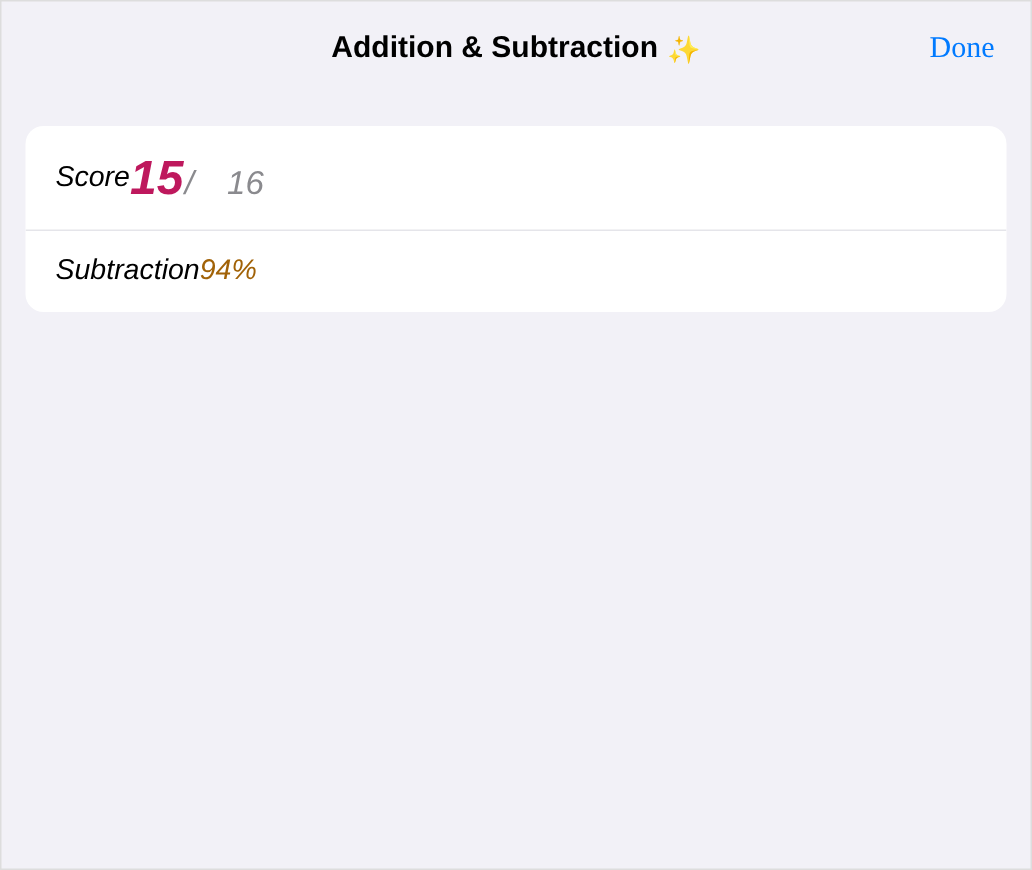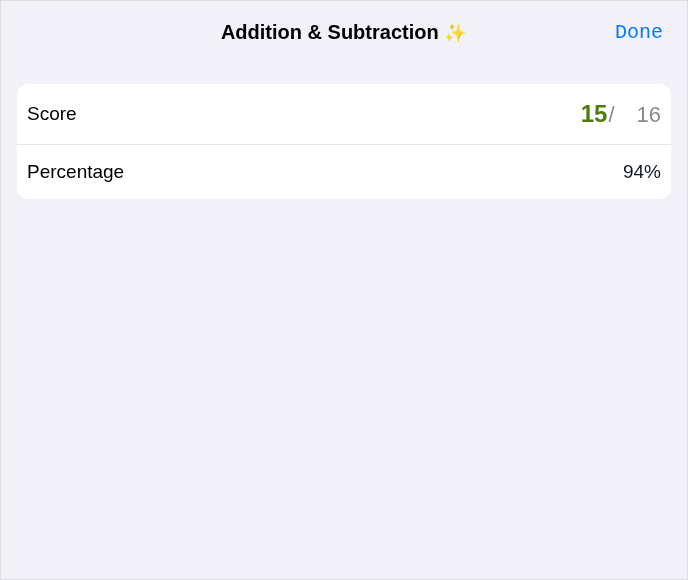--- a/index.html
+++ b/index.html
@@ -34,59 +34,60 @@
     .done-button {
       position: absolute;
       right: 24px;
       top: 20px;
       color: #007aff;
       font-size: 20px;
       font-weight: 400;
       cursor: pointer;
       background: none;
       border: none;
-      font-family: Liberation Mono, monospace;
+      font-family: Liberation Serif, serif;
     }
     .content {
       padding: 20px 16px 0 16px;
     }
     .card {
       background: #fff;
       border-radius: 12px;
       margin-bottom: 36px;
       overflow: hidden;
     }
     .row {
       display: flex;
-      justify-content: space-between;
+      justify-content: flex-start;
       align-items: center;
-      padding: 16px 10px;
+      padding: 16px 20px;
       border-bottom: 1px solid #e5e5ea;
+      font-style: italic;
     }
     .row:last-child {
       border-bottom: none;
     }
     .row-label {
       font-size: 19px;
       color: #000;
       font-weight: 400;
     }
     .row-value {
       font-size: 19px;
-      color: #0f172a;
+      color: #a16207;
       font-weight: 400;
     }
     .score-value {
       display: flex;
       align-items: baseline;
     }
     .score-numerator {
-      font-size: 24px;
+      font-size: 32px;
       font-weight: 700;
-      color: #4d7c0f;
+      color: #be185d;
     }
     .score-slash {
       font-size: 22px;
       color: #8a8a8e;
       font-weight: 400;
       margin-left: 1px;
     }
     .score-denominator {
       font-size: 22px;
       color: #8a8a8e;
@@ -110,19 +111,19 @@
   <div class="card">
     <div class="row">
       <span class="row-label">Score</span>
       <span class="score-value">
         <span class="score-numerator">15</span>
         <span class="score-slash">/</span>
         <span class="score-denominator">16</span>
       </span>
     </div>
     <div class="row">
-      <span class="row-label">Percentage</span>
+      <span class="row-label">Subtraction</span>
       <span class="row-value">94%</span>
     </div>
   </div>
 
 
 </div>
 
 </body></html>

